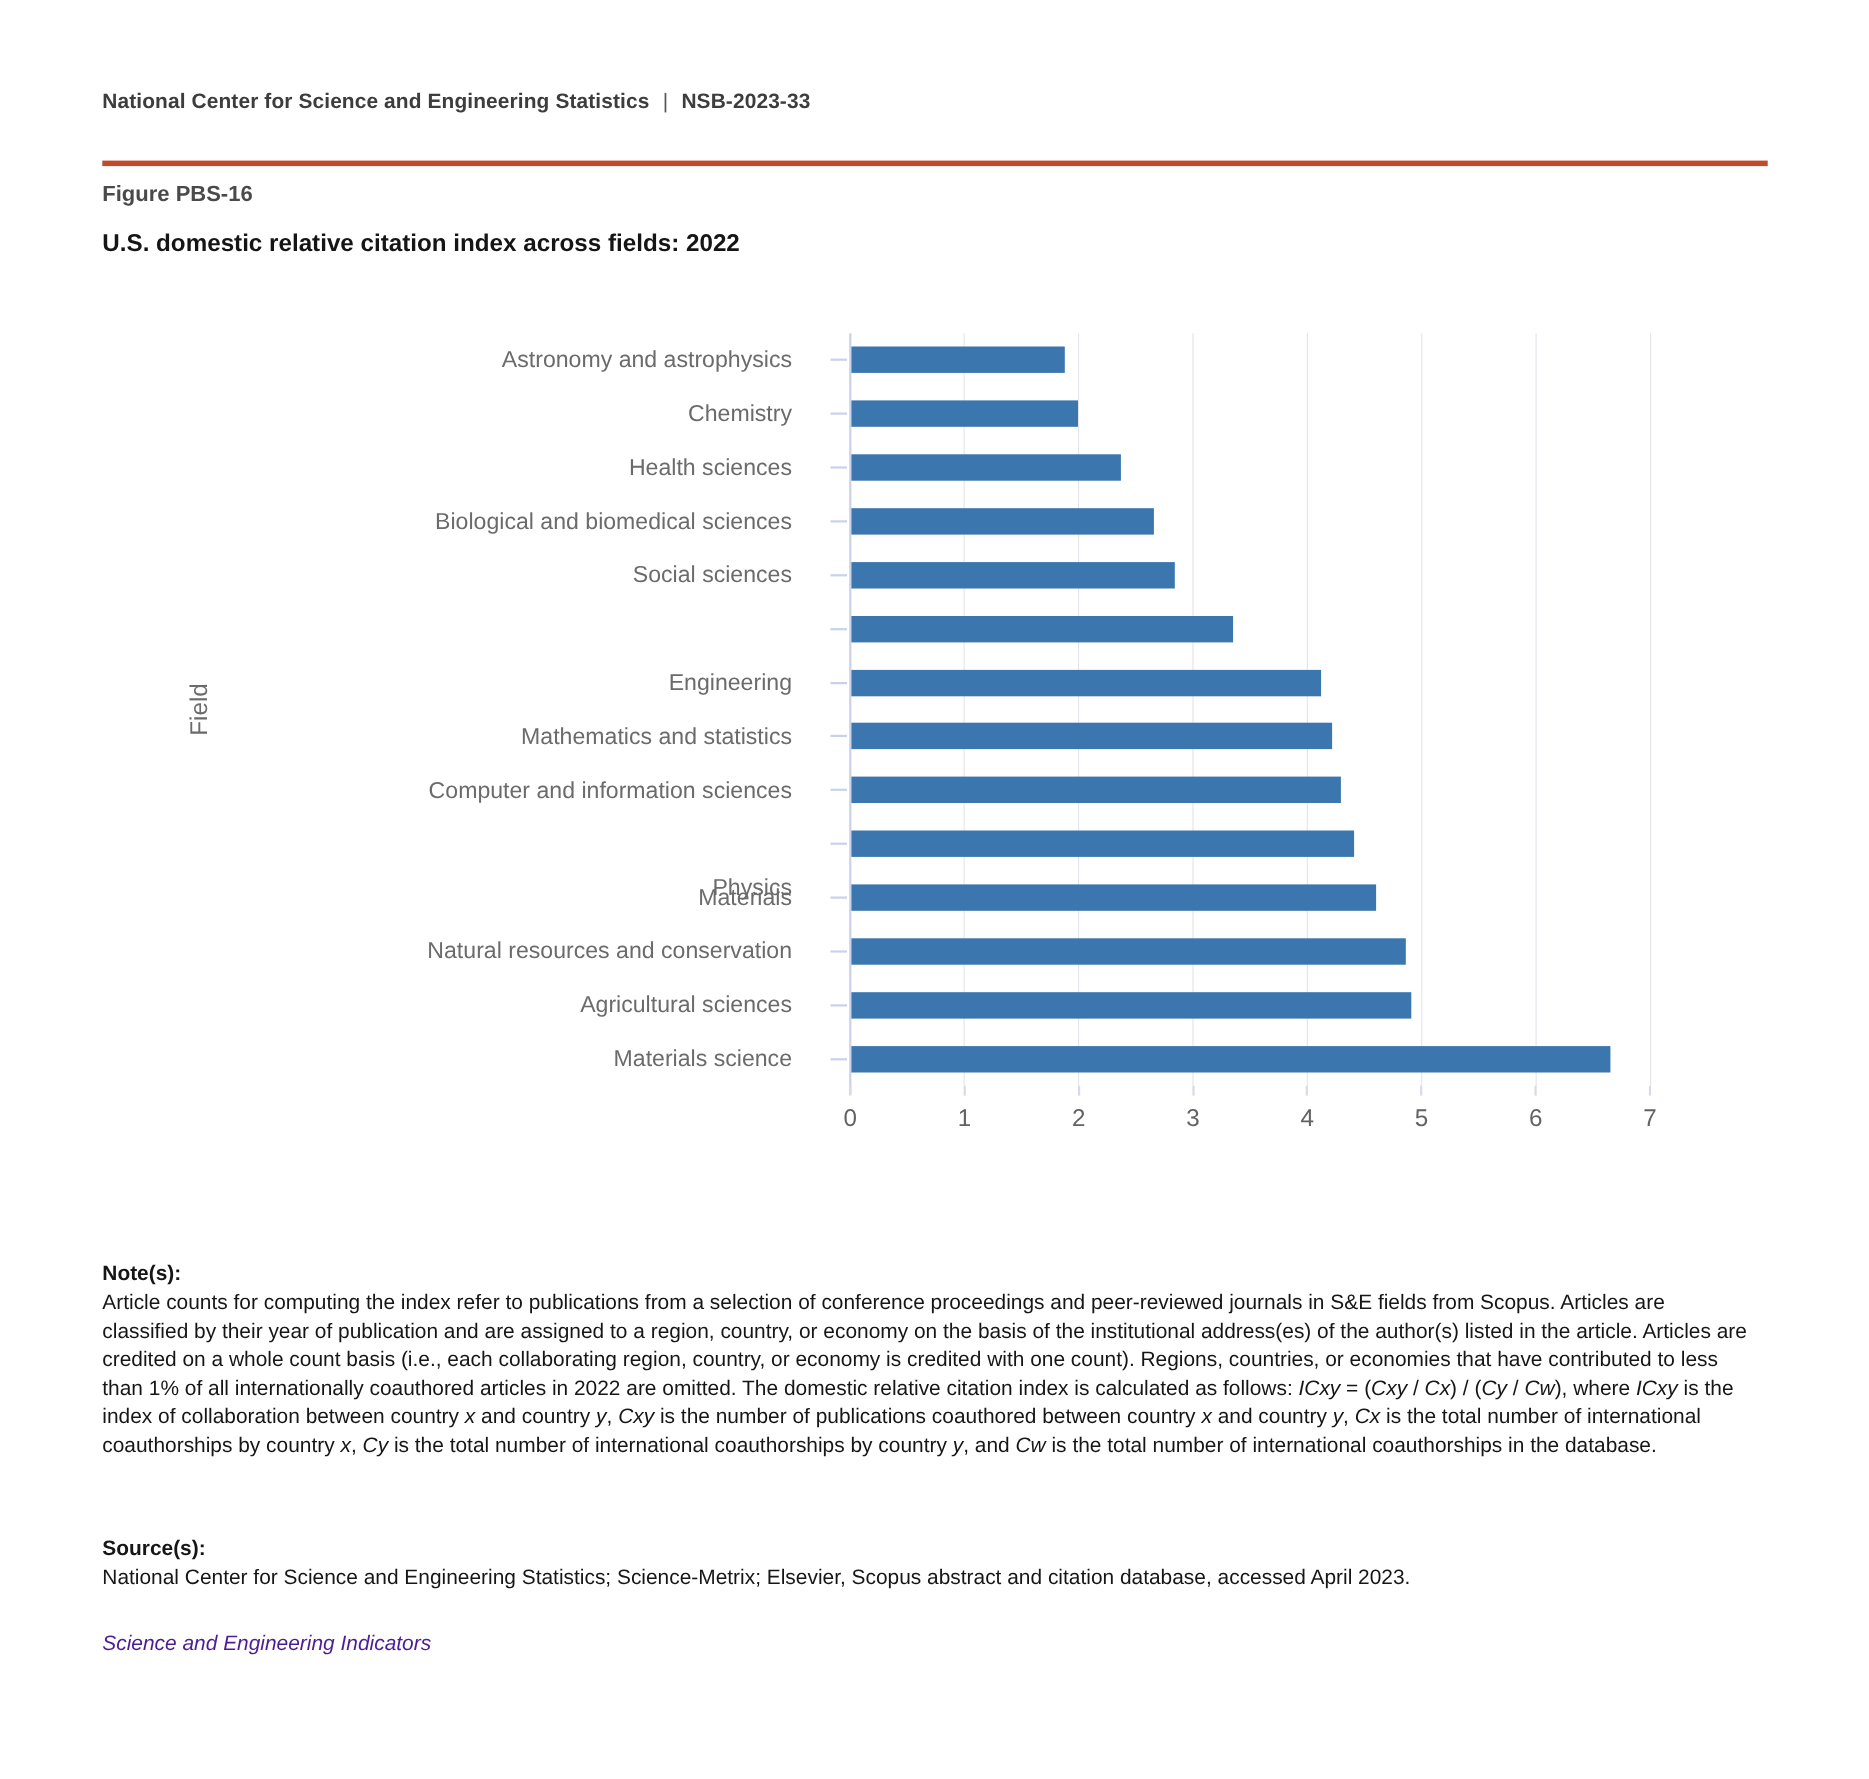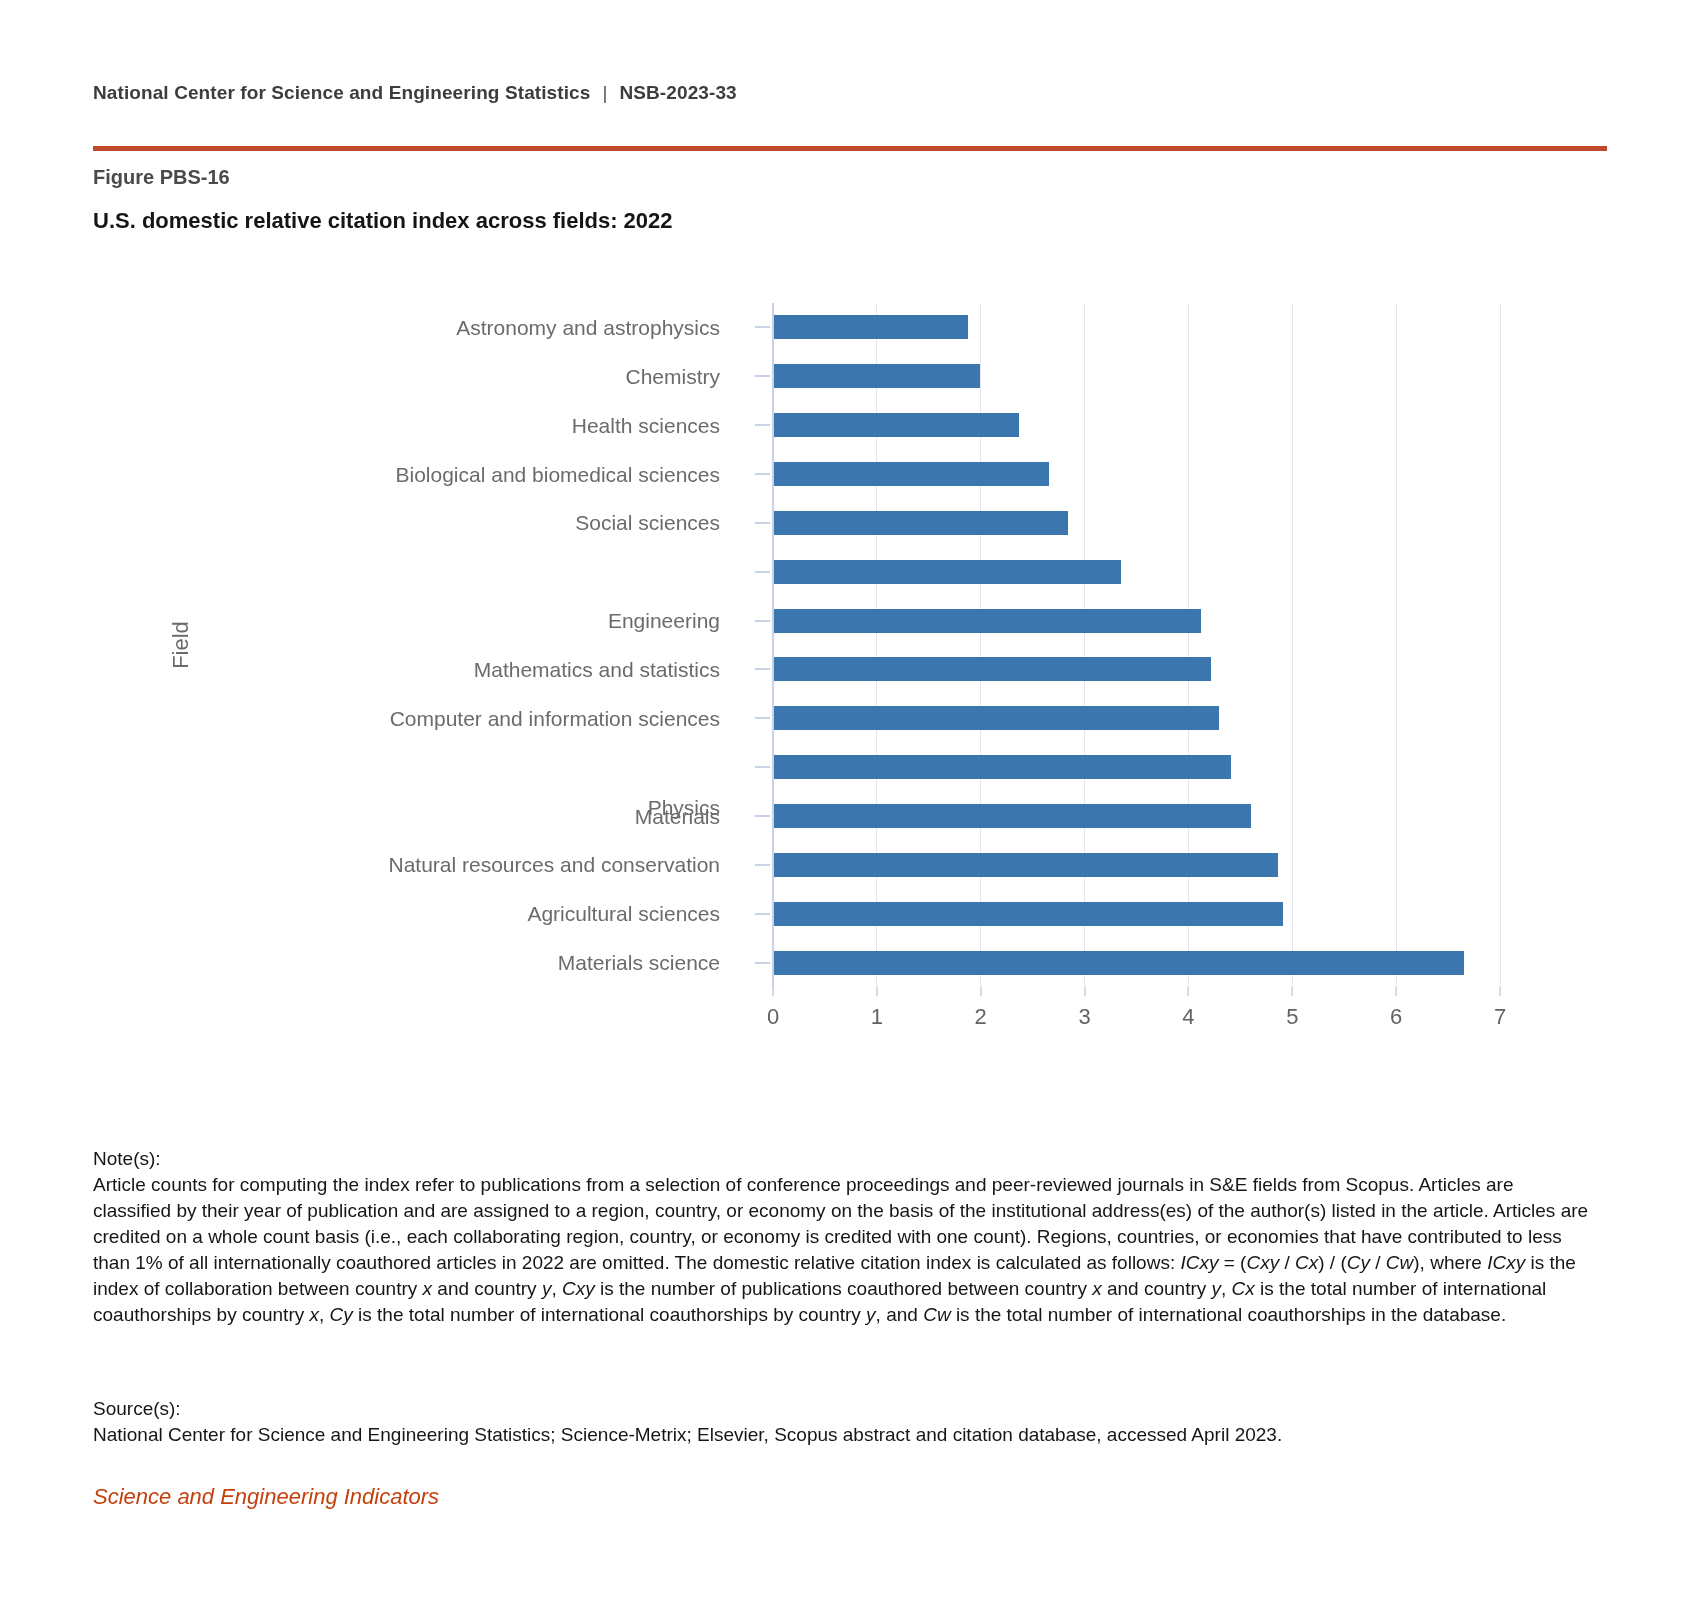--- a/index.html
+++ b/index.html
@@ -33,24 +33,24 @@
   }
   .bar{position:absolute;}
   .x-tick-label{position:absolute;text-align:center;font-size:22px;color:#636363;}
   .x-axis-title{left:886px;top:1060px;width:500px;text-align:center;font-size:22px;color:#6b6b6b;}
   .y-axis-title{
     left:181px;top:645px;font-size:22px;color:#6b6b6b;
     transform:translate(-50%,-50%) rotate(-90deg);white-space:nowrap;
   }
   
   .notes-block{left:93px;top:1146px;width:1502px;font-size:19px;color:#161616;line-height:26px;}
-  .block-heading{font-weight:400;margin:0;}
+  .block-heading{font-weight:700;margin:0;}
   .notes-block p,.sources-block p{margin:0;}
   .sources-block{left:93px;top:1396px;width:1502px;font-size:19px;color:#161616;line-height:26px;}
-  .footer-pub{left:93px;top:1484px;font-size:22px;font-style:italic;color:#c2410c;}
+  .footer-pub{left:93px;top:1484px;font-size:19px;font-style:italic;color:#4c1d95;}
 </style>
 </head>
 <body>
 
 <div class="page">
 
   <div class="abs report-header">
     <span>National Center for Science and Engineering Statistics</span><span class="sep">|</span><span>NSB-2023-33</span>
   </div>
 

